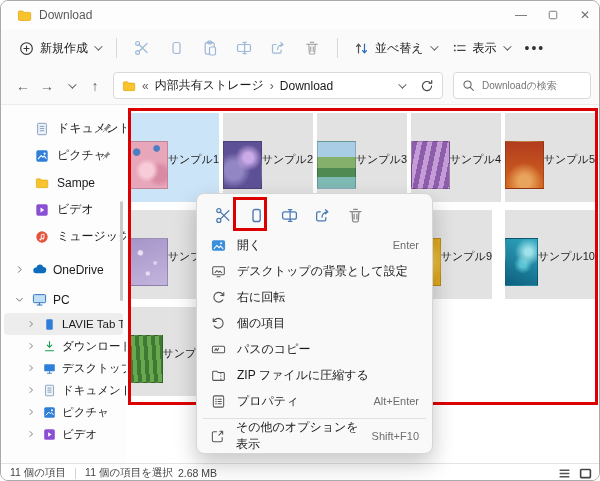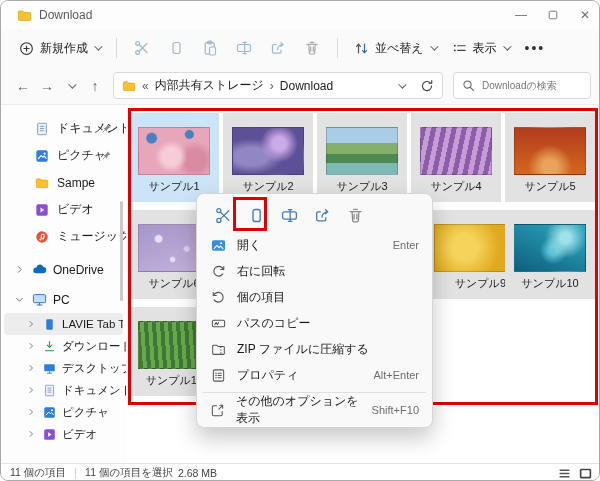--- a/index.html
+++ b/index.html
@@ -50,21 +50,21 @@
   .sb-sel{background:#ededed;border-radius:4px;margin:0 3px;}
   .sb-sel .sb-chev{left:19px;}
   .sb-sel .sb-ico{left:39px;}
   .sb-sel .sb-label{margin-left:58px;}
   .sb-scroll{position:absolute;right:3px;top:96px;width:3px;height:100px;background:#c9c9c9;border-radius:2px;}
   .gap6{height:6px;}
   .gap3{height:3px;}
   
   .content{position:relative;flex:1;height:100%;background:#fff;}
   .red-frame{position:absolute;left:2px;top:3px;width:470px;height:297px;border:3px solid #dd0000;z-index:6;pointer-events:none;}
-  .cell{position:absolute;width:90px;height:89px;background:#e2e2e2;display:flex;flex-direction:column;align-items:center;}
+  .cell{position:absolute;width:90px;height:89px;background:#e2e2e2;display:flex;align-items:center;}
   .cell.sel{background:#cce4f7;}
   .photo{width:72px;height:48px;margin-top:14px;border:1px solid rgba(0,0,0,.18);}
   .flabel{font-size:11px;margin-top:4px;color:#1c1c1c;white-space:nowrap;}
   .photo-1{background:radial-gradient(circle at 18% 22%,#4b7fc1 7%,transparent 9%),radial-gradient(circle at 72% 14%,#4b7fc1 6%,transparent 8%),radial-gradient(circle at 46% 62%,#f7ccd8 18%,transparent 34%),radial-gradient(circle at 80% 70%,#da8ba4 16%,transparent 30%),#e8a6ba;}
   .photo-2{background:radial-gradient(circle at 66% 34%,#cbaae8 12%,transparent 34%),radial-gradient(ellipse at 26% 62%,#9287c4 22%,transparent 44%),#5e5096;}
   .photo-3{background:linear-gradient(#a9cde5 0 32%,#85b06c 32% 56%,#4f8a52 56% 76%,#7fb9b4 76%);}
   .photo-4{background:repeating-linear-gradient(102deg,#8d5dab 0 5px,#c49cd6 5px 10px);}
   .photo-5{background:radial-gradient(circle at 50% 85%,#e8a45c 14%,transparent 42%),linear-gradient(#b23c1e,#d4661f);}
   .photo-6{background:radial-gradient(circle at 28% 30%,#eae0f5 5%,transparent 8%),radial-gradient(circle at 68% 52%,#ddd0ef 4%,transparent 7%),radial-gradient(circle at 48% 75%,#e6dcf4 4%,transparent 7%),linear-gradient(160deg,#a695c9,#c3b4dd);}
   .photo-7{background:linear-gradient(150deg,#7c92b5,#aebfd6);}
@@ -427,21 +427,21 @@
         <div class="flabel">サンプル6</div>
       </div>
       <div class="cell" style="left:97px;top:105px;">
         <div class="photo photo-7"></div>
         <div class="flabel">サンプル7</div>
       </div>
       <div class="cell" style="left:191px;top:105px;">
         <div class="photo photo-8"></div>
         <div class="flabel">サンプル8</div>
       </div>
-      <div class="cell" style="left:290px;top:105px;align-items:flex-end;">
+      <div class="cell" style="left:276px;top:105px;">
         <div class="photo photo-9"></div>
         <div class="flabel">サンプル9</div>
       </div>
       <div class="cell" style="left:379px;top:105px;">
         <div class="photo photo-10"></div>
         <div class="flabel">サンプル10</div>
       </div>
       <div class="cell" style="left:3px;top:202px;">
         <div class="photo photo-11"></div>
         <div class="flabel">サンプル11</div>
@@ -487,20 +487,30 @@
                 <rect x="1" y="2.5" width="14" height="11" rx="1.8" fill="#3a8edb"></rect>
                 <path d="M3 11.5 6.2 8l2.3 2.3 1.7-1.7L13 11.5" stroke="#fff" stroke-width="1.1" fill="none"></path>
                 <circle cx="10.8" cy="5.6" r="1.1" fill="#fff"></circle>
               </svg>
           </span>
           <span>開く</span>
           <span class="sc">Enter</span>
         </div>
         <div class="mi">
           <span class="mi-ico">
+            <svg viewBox="0 0 16 16" width="15" height="15" fill="none" stroke="#555" stroke-width="1.1" stroke-linejoin="round">
+                <rect x="1.8" y="3" width="12.4" height="8.4" rx="1.2"></rect>
+                <path d="M4 9.5 6.3 7l1.8 1.8L9.5 7.5l2.2 2M6 13.5h4"></path>
+              </svg>
+          </span>
+          <span>デスクトップの背景として設定</span>
+          <span class="sc"></span>
+        </div>
+        <div class="mi">
+          <span class="mi-ico">
             <svg viewBox="0 0 16 16" width="15" height="15" fill="none" stroke="#555" stroke-width="1.2" stroke-linecap="round">
                 <path d="M12.6 10.6a5.2 5.2 0 1 1 .6-4.6"></path>
                 <path d="M13.6 2.6v3.2h-3.2"></path>
               </svg>
           </span>
           <span>右に回転</span>
           <span class="sc"></span>
         </div>
         <div class="mi">
           <span class="mi-ico">

